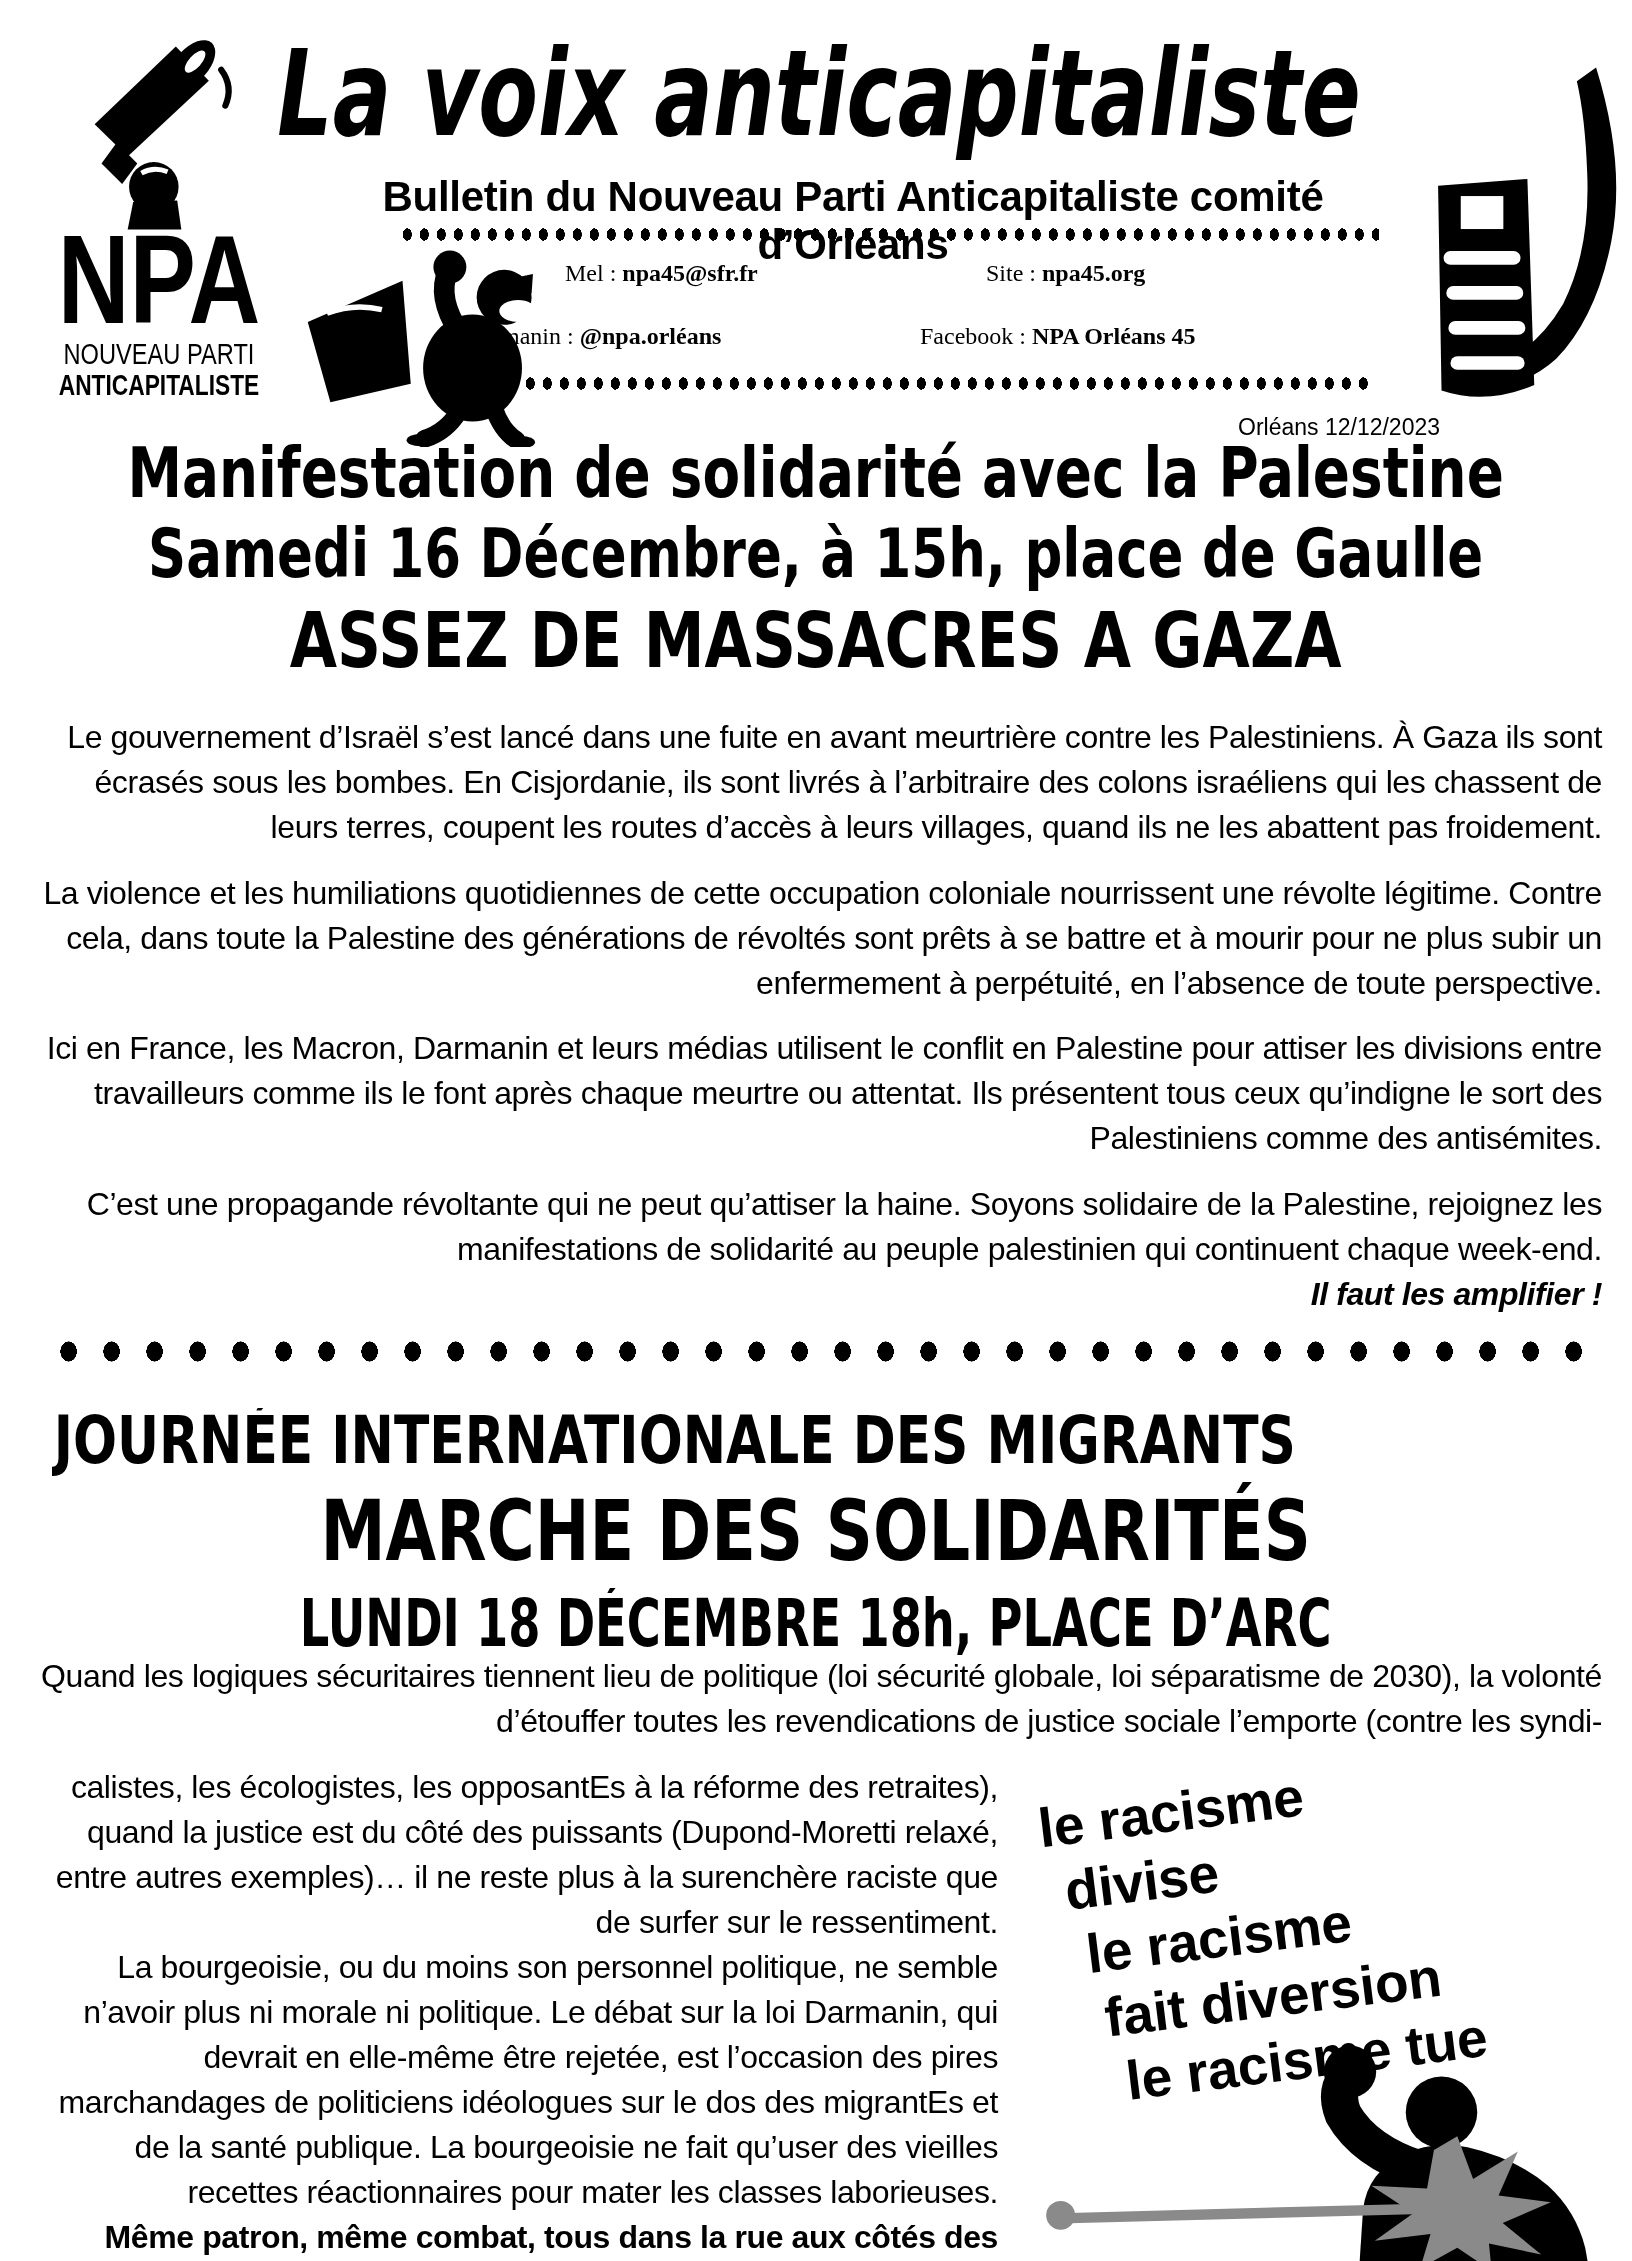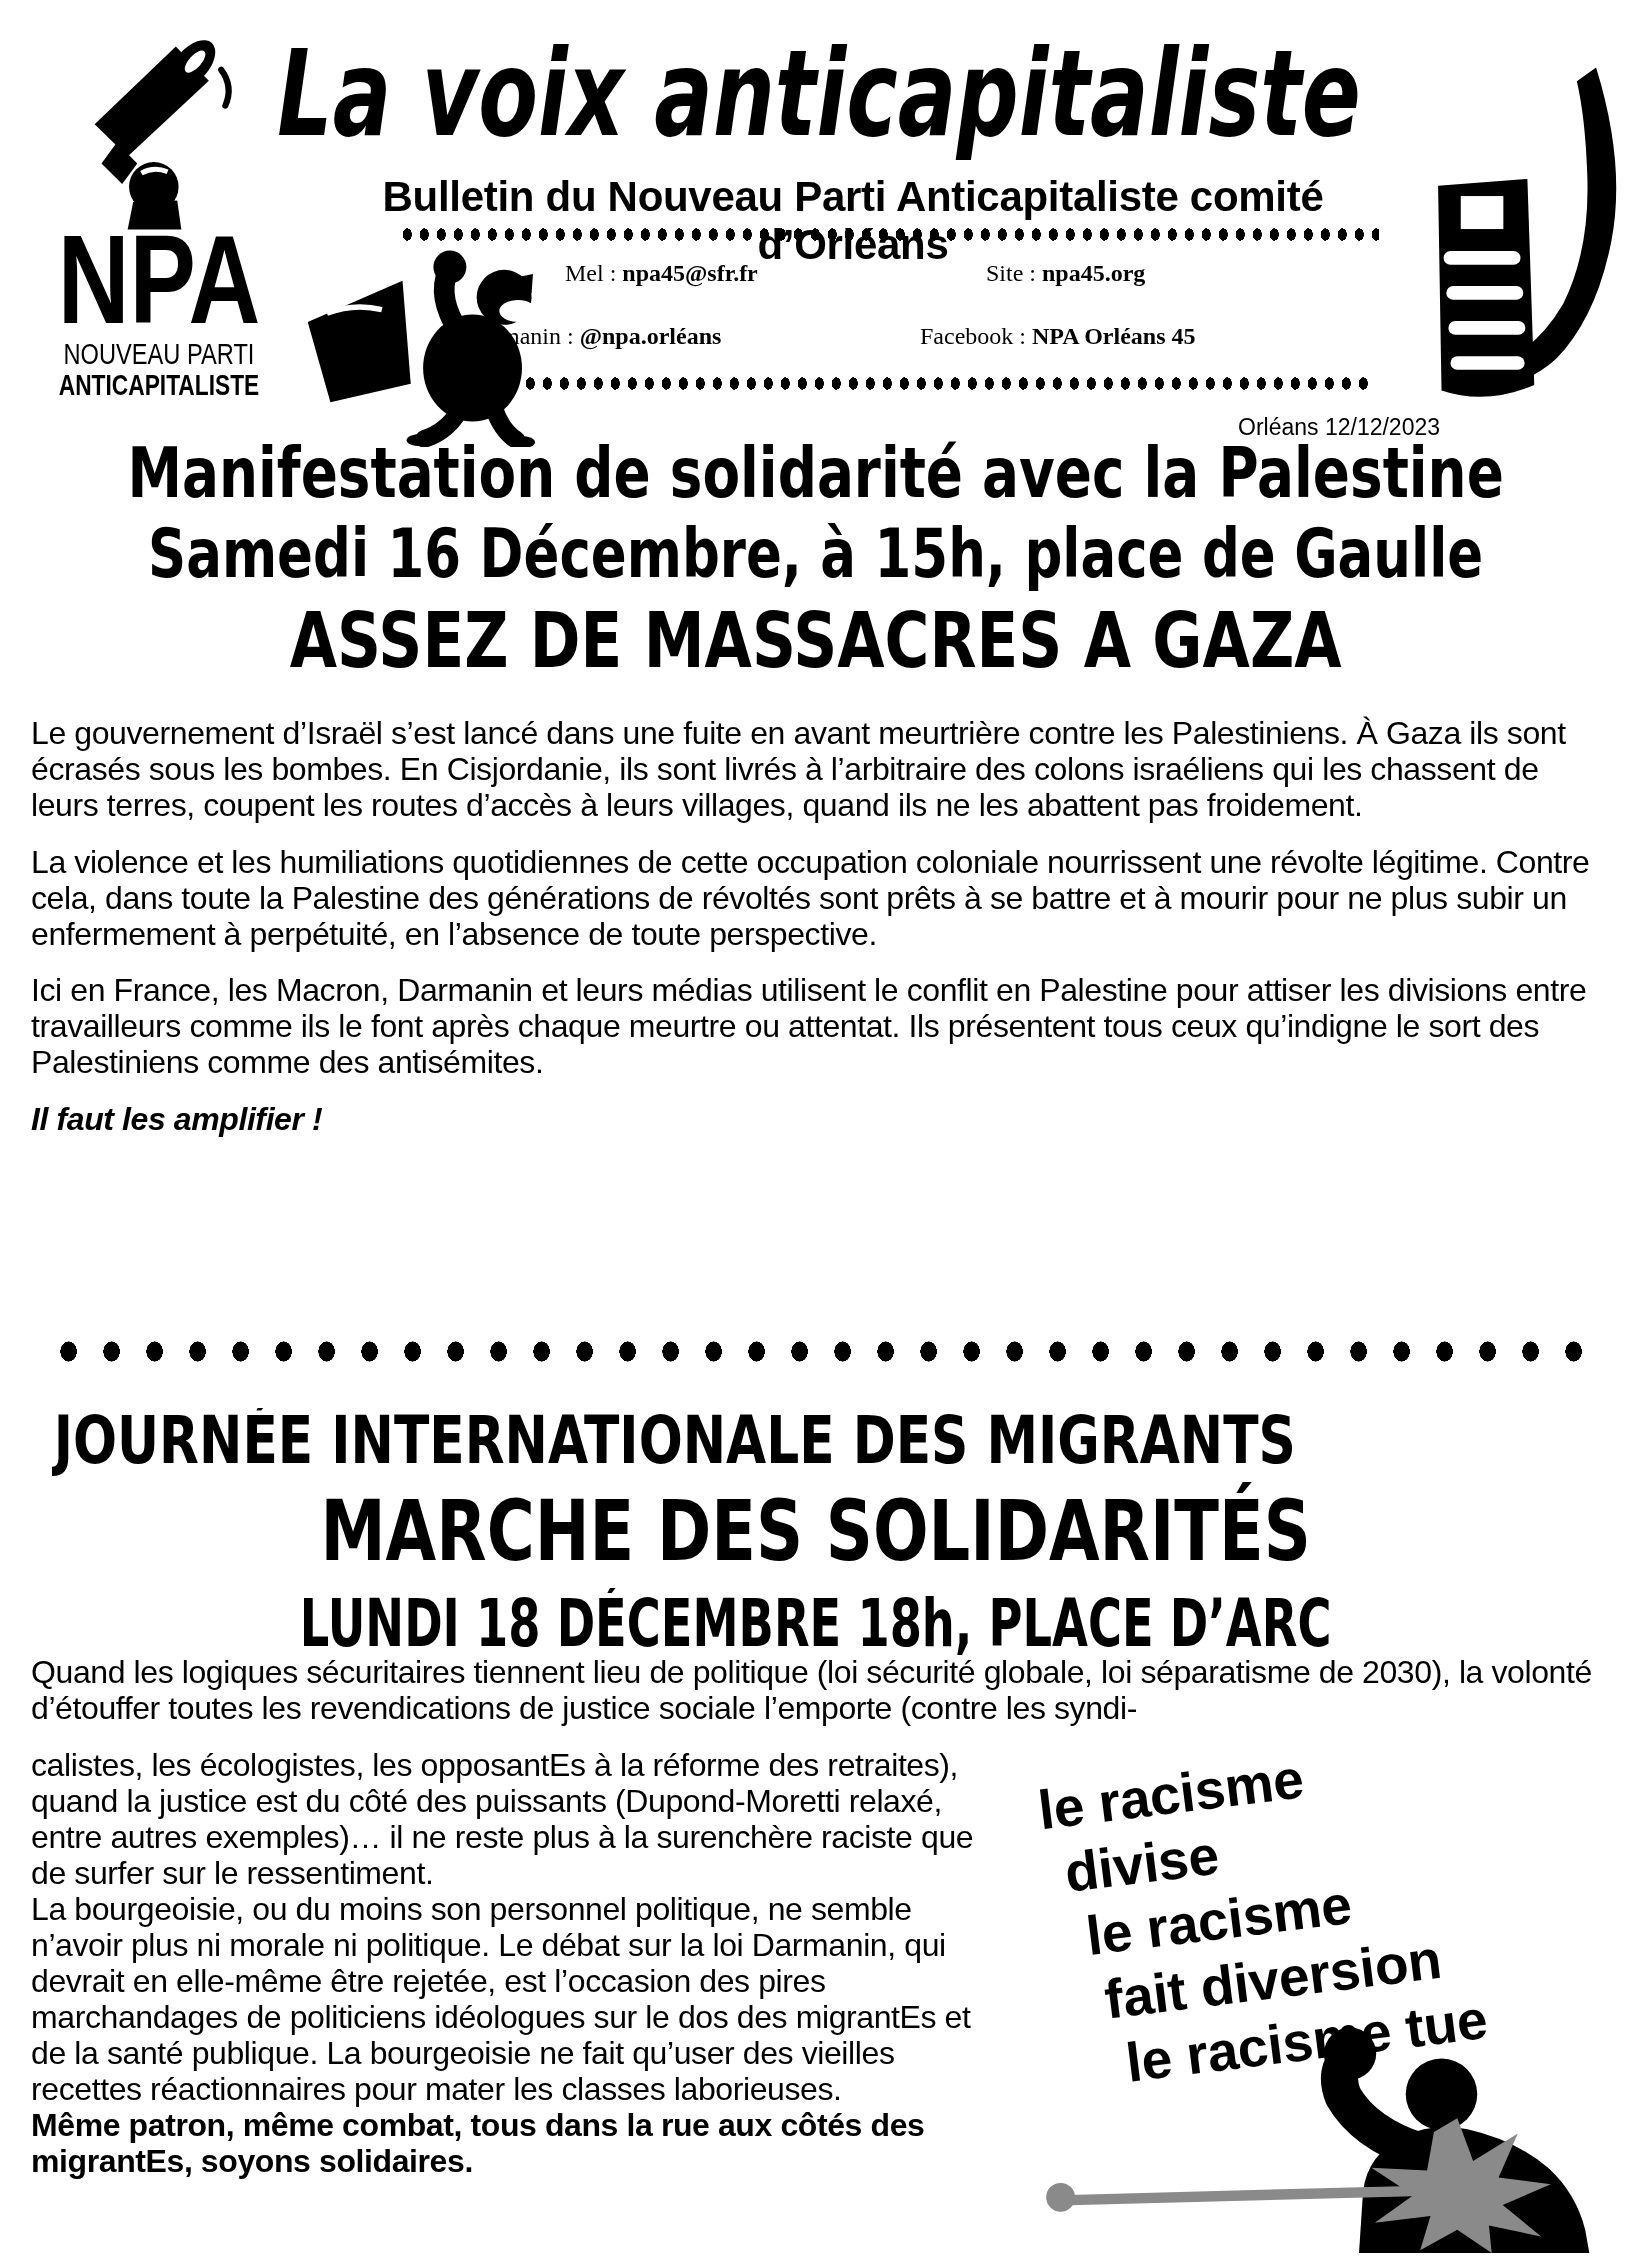--- a/index.html
+++ b/index.html
@@ -2,21 +2,21 @@
 <html style="font-size:11px"><head>
 <meta charset="utf-8">
 <style>
   html,body{margin:0;padding:0;background:#e8e8e8;}
   #page{
     position:relative;width:1632px;height:2261px;background:#fff;color:#000;
     font-family:"Liberation Sans",sans-serif;overflow:hidden;margin:0 auto;
   }
   .abs{position:absolute;}
   
-  .copy{font-size:32px;line-height:36px;letter-spacing:-0.4px;text-align:left;}
+  .copy{font-size:32px;line-height:45px;letter-spacing:-0.4px;text-align:right;}
   .copy p{margin:0 0 20.6px 0;}
   .copy p.tight{margin-bottom:0;}
   .em{font-weight:bold;font-style:italic;}
   .boldline{font-weight:bold;}
   
   .dotrow{
     background-image:radial-gradient(4.5px 6.2px at 8.3px 50%, #000 98%, transparent 100%);
     background-size:17px 15px;background-repeat:repeat-x;height:15px;
   }
   .dotrow.big{
@@ -106,20 +106,21 @@
   </svg>
 
   <svg class="abs" style="left:0;top:597px;" width="1632" height="88" viewBox="0 0 2373 128">
     <text class="disp" x="1186" y="102" font-size="112" font-weight="bold" text-anchor="middle" textLength="1530" lengthAdjust="spacingAndGlyphs">ASSEZ DE MASSACRES A GAZA</text>
   </svg>
 
   <div class="abs copy" style="left:31px;top:715px;width:1571px;">
     <p>Le gouvernement d’Israël s’est lancé dans une fuite en avant meurtrière contre les Palestiniens. À Gaza ils sont écrasés sous les bombes. En Cisjordanie, ils sont livrés à l’arbitraire des colons israéliens qui les chassent de leurs terres, coupent les routes d’accès à leurs villages, quand ils ne les abattent pas froidement.</p>
     <p>La violence et les humiliations quotidiennes de cette occupation coloniale nourrissent une révolte légitime. Contre cela, dans toute la Palestine des générations de révoltés sont prêts à se battre et à mourir pour ne plus subir un enfermement à perpétuité, en l’absence de toute perspective.</p>
     <p>Ici en France, les Macron, Darmanin et leurs médias utilisent le conflit en Palestine pour attiser les divisions entre travailleurs comme ils le font après chaque meurtre ou attentat. Ils présentent tous ceux qu’indigne le sort des Palestiniens comme des antisémites.</p>
+    <p class="tight">C’est une propagande révoltante qui ne peut qu’attiser la haine. Soyons solidaire de la Palestine, rejoignez les manifestations de solidarité au peuple palestinien qui continuent chaque week-end.</p>
     <p class="tight em">Il faut les amplifier !</p>
   </div>
 
   <div class="abs dotrow big" style="left:48px;top:1340px;width:1544px;"></div>
 
   <svg class="abs" style="left:52px;top:1408px;" width="1249" height="70" viewBox="0 0 1815 102">
     <text class="disp" x="0" y="80" font-size="95" font-weight="bold" text-anchor="start" textLength="1810" lengthAdjust="spacingAndGlyphs">JOURNÉE INTERNATIONALE DES MIGRANTS</text>
   </svg>
 
   <svg class="abs" style="left:0;top:1480px;" width="1632" height="98" viewBox="0 0 2373 142">

